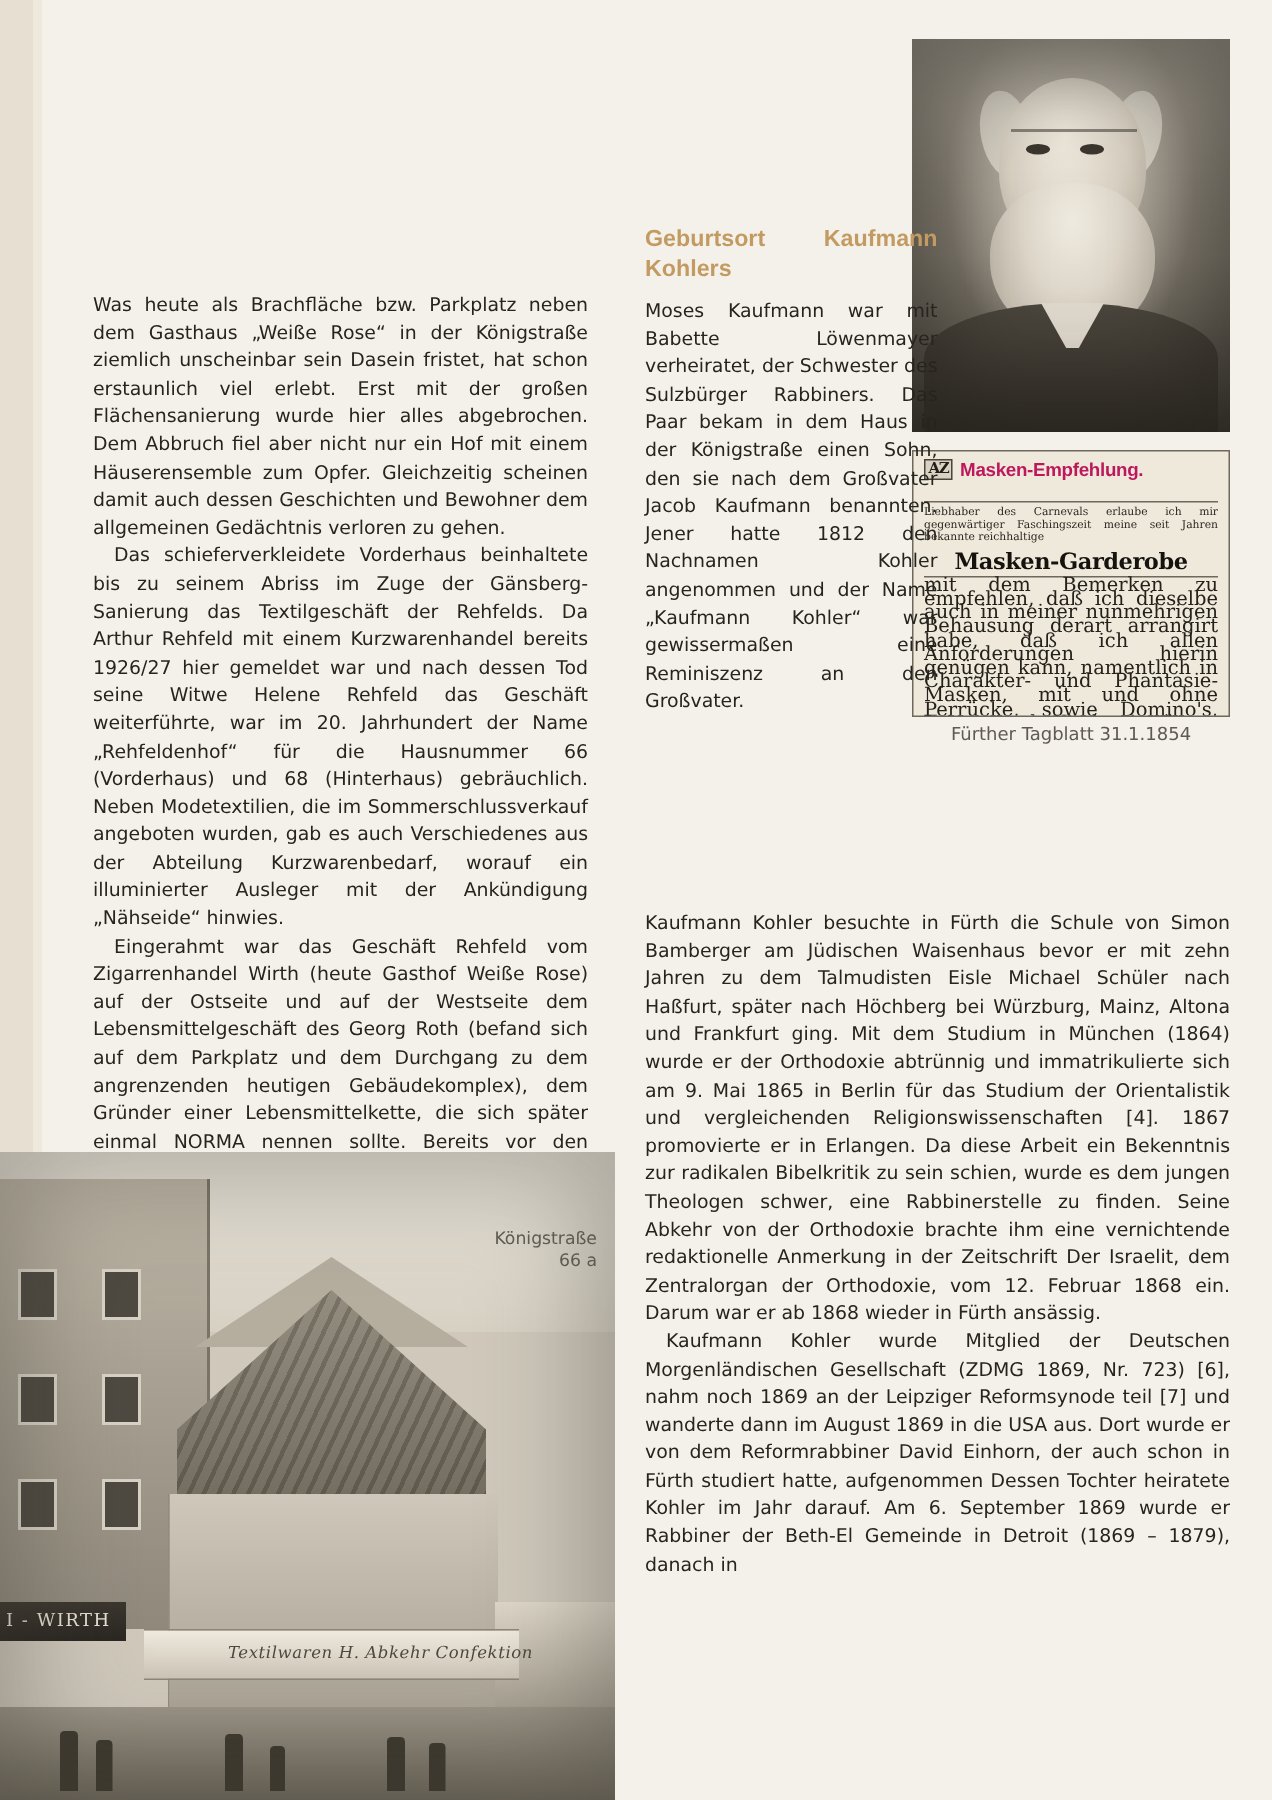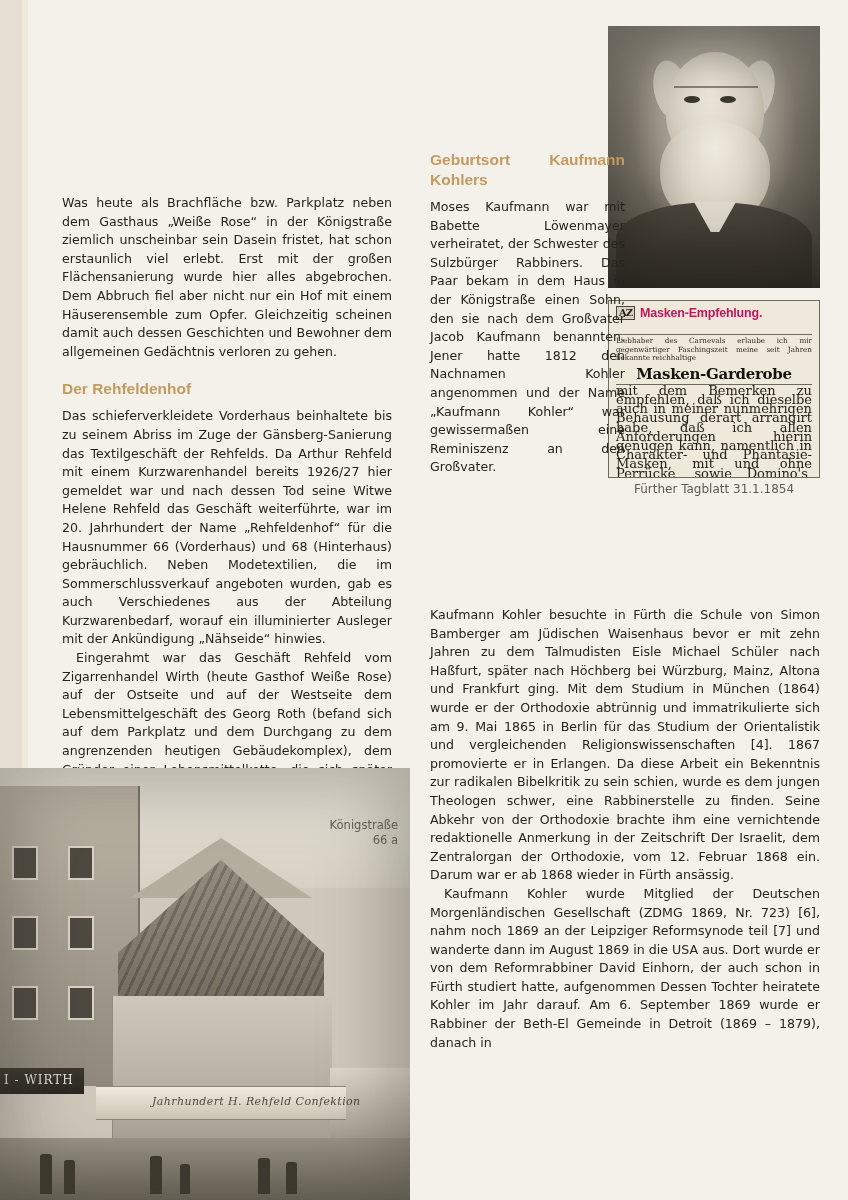--- a/index.html
+++ b/index.html
@@ -336,21 +336,20 @@
     <div class="ad-body">mit dem Bemerken zu empfehlen, daß ich dieselbe auch in meiner nunmehrigen Behausung derart arrangirt habe, daß ich allen Anforderungen hierin genügen kann, namentlich in Charakter- und Phantasie-Masken, mit und ohne Perrücke, sowie Domino's, Tricot und Kinder-Anzügen, die ich zur gefälligen Benützung empfehle.</div>
     <div class="ad-sign">
       <b>M. Kohler,</b><br>
       <span>mittlere Königstraße Nr. 36.</span>
     </div>
   </div>
   <div class="ad-caption">Fürther Tagblatt 31.1.1854</div>
 
   <div class="col col1">
     <p>Was heute als Brachfläche bzw. Parkplatz neben dem Gasthaus „Weiße Rose“ in der Königstraße ziemlich unscheinbar sein Dasein fristet, hat schon erstaunlich viel erlebt. Erst mit der großen Flächensanierung wurde hier alles abgebrochen. Dem Abbruch fiel aber nicht nur ein Hof mit einem Häuserensemble zum Opfer. Gleichzeitig scheinen damit auch dessen Geschichten und Bewohner dem allgemeinen Gedächtnis verloren zu gehen.</p>
-    <h2 class="sub">Der Rehfeldenhof</h2>
     <p>Das schieferverkleidete Vorderhaus beinhaltete bis zu seinem Abriss im Zuge der Gänsberg-Sanierung das Textilgeschäft der Rehfelds. Da Arthur Rehfeld mit einem Kurzwarenhandel bereits 1926/27 hier gemeldet war und nach dessen Tod seine Witwe Helene Rehfeld das Geschäft weiterführte, war im 20. Jahrhundert der Name „Rehfeldenhof“ für die Hausnummer 66 (Vorderhaus) und 68 (Hinterhaus) gebräuchlich. Neben Modetextilien, die im Sommerschlussverkauf angeboten wurden, gab es auch Verschiedenes aus der Abteilung Kurzwarenbedarf, worauf ein illuminierter Ausleger mit der Ankündigung „Nähseide“ hinwies.</p>
     <p>Eingerahmt war das Geschäft Rehfeld vom Zigarrenhandel Wirth (heute Gasthof Weiße Rose) auf der Ostseite und auf der Westseite dem Lebensmittelgeschäft des Georg Roth (befand sich auf dem Parkplatz und dem Durchgang zu dem angrenzenden heutigen Gebäudekomplex), dem Gründer einer Lebensmittelkette, die sich später einmal NORMA nennen sollte. Bereits vor den Rehfelds war die Schnittwarenhändlerin Anna Marie Gugel an dieser Stelle ansässig. Sie hatte das Anwesen von Moses Kohler übernommen.</p>
   </div>
 
   <div class="col col2">
     <h2 class="sub">Geburtsort Kaufmann Kohlers</h2>
     <p>Moses Kaufmann war mit Babette Löwenmayer verheiratet, der Schwester des Sulzbürger Rabbiners. Das Paar bekam in dem Haus in der Königstraße einen Sohn, den sie nach dem Großvater Jacob Kaufmann benannten. Jener hatte 1812 den Nachnamen Kohler angenommen und der Name „Kaufmann Kohler“ war gewissermaßen eine Reminiszenz an den Großvater.</p>
   </div>
 
   <div class="col col3">
@@ -366,21 +365,21 @@
       <div class="w" style="left:22px; top:130px;"></div>
       <div class="w" style="left:78px; top:130px;"></div>
       <div class="w" style="left:22px; top:200px;"></div>
       <div class="w" style="left:78px; top:200px;"></div>
     </div>
     <div class="gable"></div>
     <div class="roofMain"></div>
     <div class="facade"></div>
     <div class="awning"></div>
     <div class="shopband">
-      <span class="txt">Jahrhundert  H. Rehfeld  Confektion</span>
+      <span class="txt">Textilwaren  H. Abkehr  Confektion</span>
     </div>
     <div class="leftsign">
       <span class="txt">I - WIRTH</span>
     </div>
     <div class="ground"></div>
     <div class="fig" style="left:40px; width:12px; height:40px;"></div>
     <div class="fig" style="left:64px; width:11px; height:34px;"></div>
     <div class="fig" style="left:150px; width:12px; height:38px;"></div>
     <div class="fig" style="left:180px; width:10px; height:30px;"></div>
     <div class="fig" style="left:258px; width:12px; height:36px;"></div>

